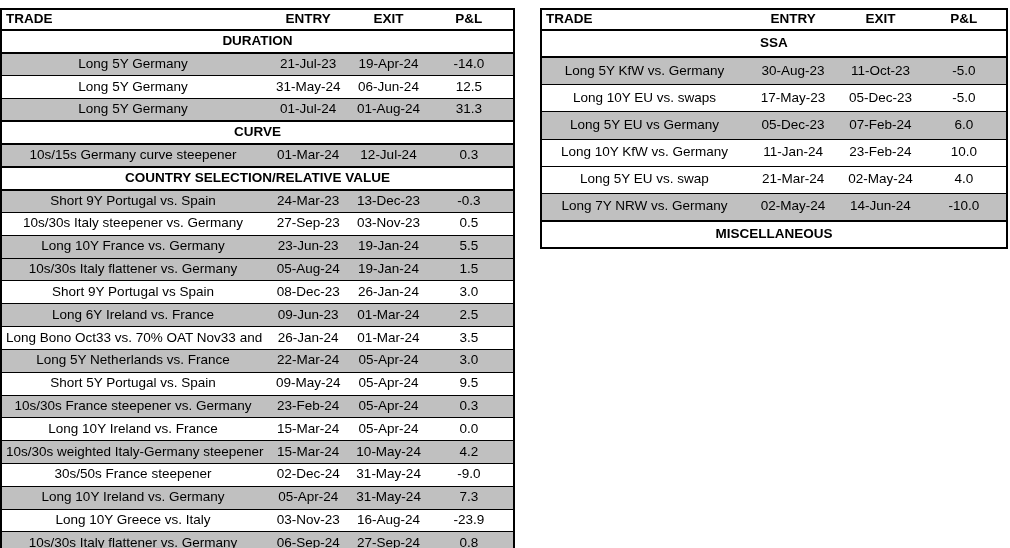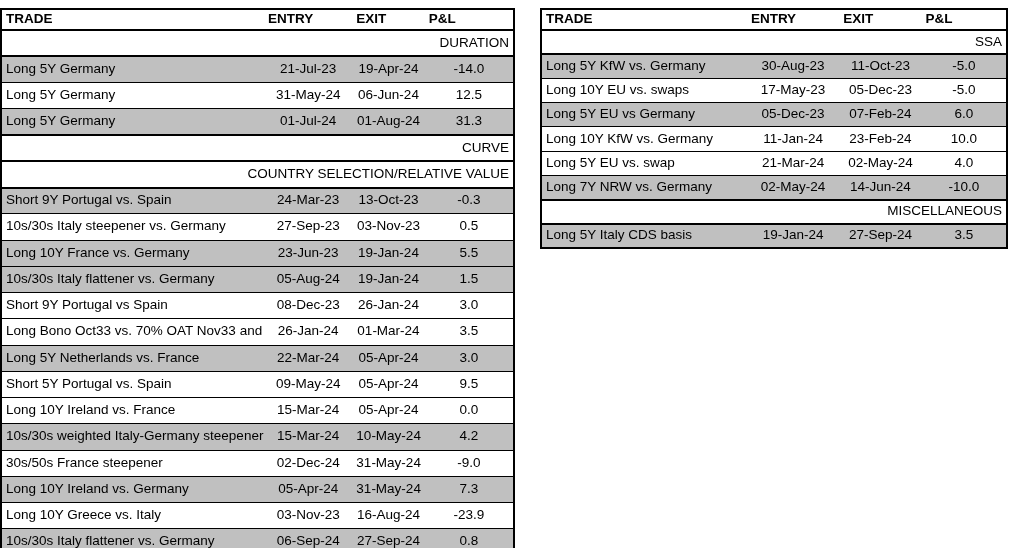--- a/index.html
+++ b/index.html
@@ -40,25 +40,25 @@
   table.trades tr.header-row,
   table.trades tr.section-row{
     border-top:2px solid var(--c-border);
     border-bottom:2px solid var(--c-border);
   }
   table.trades th,
   table.trades td{
     padding:0 4px;margin:0;vertical-align:middle;
     white-space:nowrap;overflow:hidden;line-height:1.1;
   }
-  table.trades th{font-weight:bold;text-align:left;}
+  table.trades th{font-weight:bold;text-align:center;}
   table.trades th.c0{text-align:left;}
-  table.trades td.c0{text-align:left;}
+  table.trades td.c0{text-align:center;}
   table.trades td.c1,table.trades td.c2,table.trades td.c3{text-align:center;}
-  table.trades td.section-cell{font-weight:normal;text-align:right;background:var(--c-plain);border-radius:7px;}
+  table.trades td.section-cell{font-weight:bold;text-align:center;background:var(--c-plain);border-radius:7px;}
   table.trades tr.shaded{background:var(--c-shaded);}
   table.trades tr.plain{background:var(--c-plain);}
 </style>
 </head>
 <body>
 
 <div class="canvas">
   <table class="trades" id="table-left">
       <colgroup>
         <col class="c0">
@@ -92,27 +92,33 @@
         </tr>
         <tr class="data-row shaded">
           <td class="c0">Long 5Y Germany</td>
           <td class="c1">01-Jul-24</td>
           <td class="c2">01-Aug-24</td>
           <td class="c3">31.3</td>
         </tr>
         <tr class="section-row">
           <td colspan="4" class="section-cell">CURVE</td>
         </tr>
+        <tr class="data-row shaded">
+          <td class="c0">10s/15s Germany curve steepener</td>
+          <td class="c1">01-Mar-24</td>
+          <td class="c2">12-Jul-24</td>
+          <td class="c3">0.3</td>
+        </tr>
         <tr class="section-row">
           <td colspan="4" class="section-cell">COUNTRY SELECTION/RELATIVE VALUE</td>
         </tr>
         <tr class="data-row shaded">
           <td class="c0">Short 9Y Portugal vs. Spain</td>
           <td class="c1">24-Mar-23</td>
-          <td class="c2">13-Oct-23</td>
+          <td class="c2">13-Dec-23</td>
           <td class="c3">-0.3</td>
         </tr>
         <tr class="data-row plain">
           <td class="c0">10s/30s Italy steepener vs. Germany</td>
           <td class="c1">27-Sep-23</td>
           <td class="c2">03-Nov-23</td>
           <td class="c3">0.5</td>
         </tr>
         <tr class="data-row shaded">
           <td class="c0">Long 10Y France vs. Germany</td>
@@ -125,37 +131,49 @@
           <td class="c1">05-Aug-24</td>
           <td class="c2">19-Jan-24</td>
           <td class="c3">1.5</td>
         </tr>
         <tr class="data-row plain">
           <td class="c0">Short 9Y Portugal vs Spain</td>
           <td class="c1">08-Dec-23</td>
           <td class="c2">26-Jan-24</td>
           <td class="c3">3.0</td>
         </tr>
+        <tr class="data-row shaded">
+          <td class="c0">Long 6Y Ireland vs. France</td>
+          <td class="c1">09-Jun-23</td>
+          <td class="c2">01-Mar-24</td>
+          <td class="c3">2.5</td>
+        </tr>
         <tr class="data-row plain">
           <td class="c0">Long Bono Oct33 vs. 70% OAT Nov33 and 30%</td>
           <td class="c1">26-Jan-24</td>
           <td class="c2">01-Mar-24</td>
           <td class="c3">3.5</td>
         </tr>
         <tr class="data-row shaded">
           <td class="c0">Long 5Y Netherlands vs. France</td>
           <td class="c1">22-Mar-24</td>
           <td class="c2">05-Apr-24</td>
           <td class="c3">3.0</td>
         </tr>
         <tr class="data-row plain">
           <td class="c0">Short 5Y Portugal vs. Spain</td>
           <td class="c1">09-May-24</td>
           <td class="c2">05-Apr-24</td>
           <td class="c3">9.5</td>
+        </tr>
+        <tr class="data-row shaded">
+          <td class="c0">10s/30s France steepener vs. Germany</td>
+          <td class="c1">23-Feb-24</td>
+          <td class="c2">05-Apr-24</td>
+          <td class="c3">0.3</td>
         </tr>
         <tr class="data-row plain">
           <td class="c0">Long 10Y Ireland vs. France</td>
           <td class="c1">15-Mar-24</td>
           <td class="c2">05-Apr-24</td>
           <td class="c3">0.0</td>
         </tr>
         <tr class="data-row shaded">
           <td class="c0">10s/30s weighted Italy-Germany steepener (100%</td>
           <td class="c1">15-Mar-24</td>
@@ -239,21 +257,15 @@
         </tr>
         <tr class="data-row shaded">
           <td class="c0">Long 7Y NRW vs. Germany</td>
           <td class="c1">02-May-24</td>
           <td class="c2">14-Jun-24</td>
           <td class="c3">-10.0</td>
         </tr>
         <tr class="section-row">
           <td colspan="4" class="section-cell">MISCELLANEOUS</td>
         </tr>
-        <tr class="data-row shaded">
-          <td class="c0">Long 5Y Italy CDS basis</td>
-          <td class="c1">19-Jan-24</td>
-          <td class="c2">27-Sep-24</td>
-          <td class="c3">3.5</td>
-        </tr>
       </tbody>
     </table>
 </div>
 
 </body></html>

